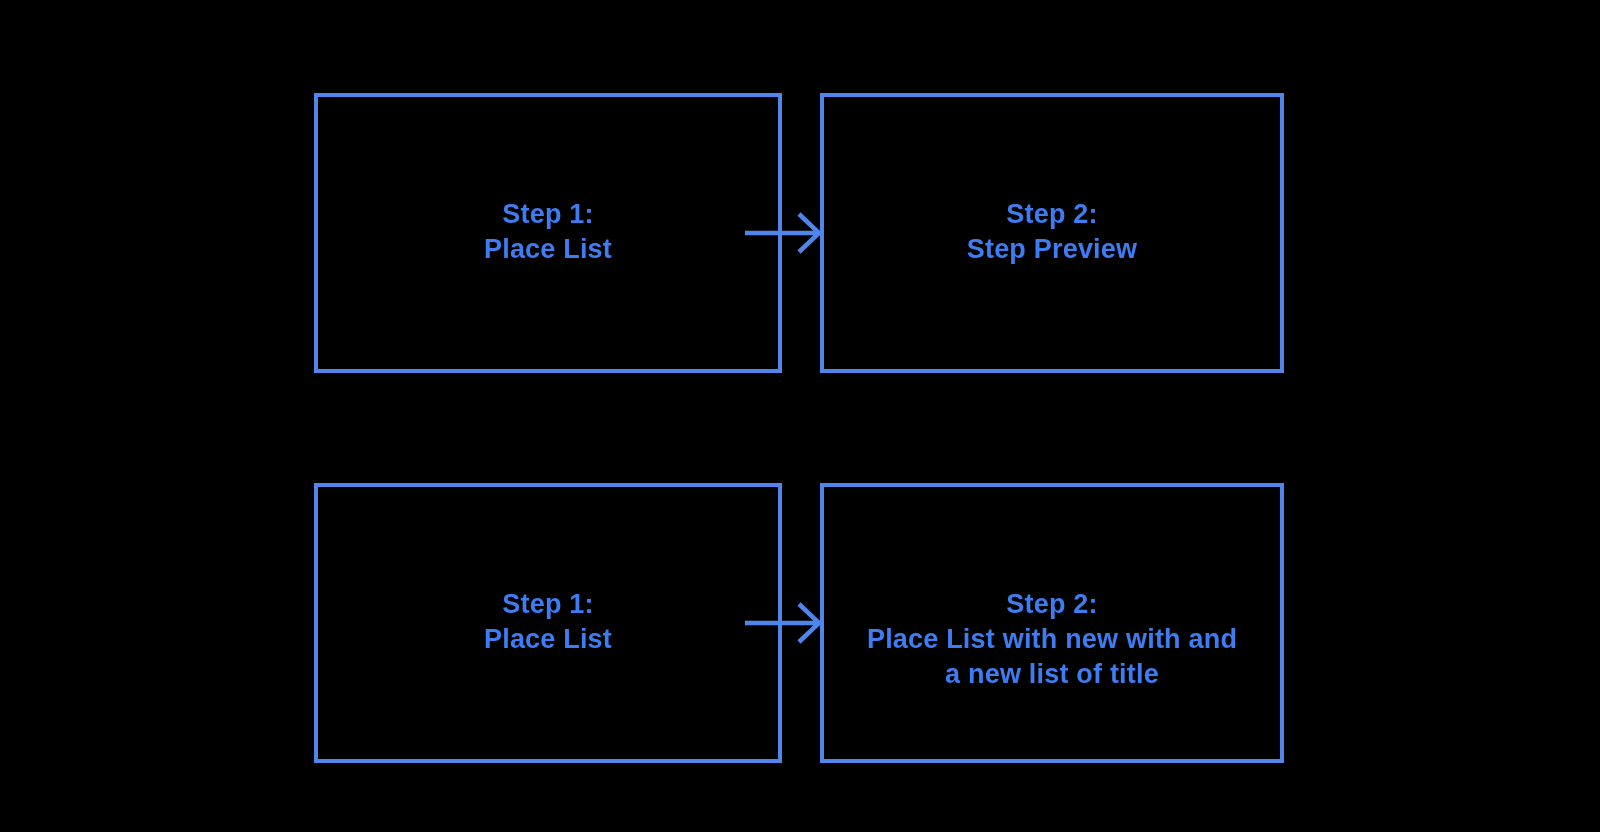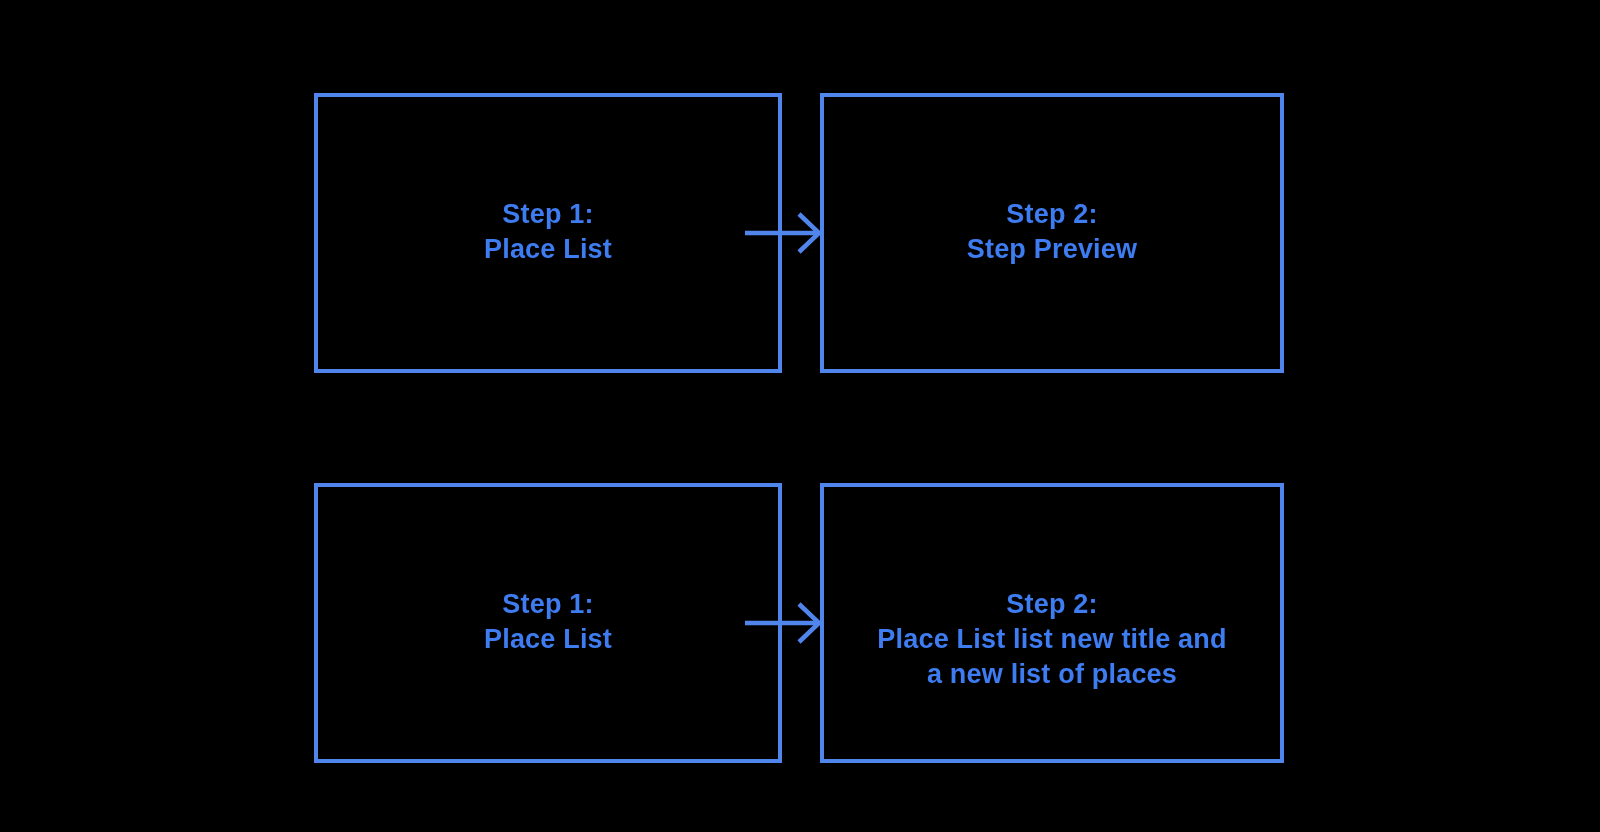--- a/index.html
+++ b/index.html
@@ -92,18 +92,18 @@
   </div>
 
   <svg class="arrow arrow-r2" viewBox="0 0 90 56" aria-hidden="true">
     <line x1="9" y1="28" x2="82" y2="28"></line>
     <polyline points="63,9 83,28 63,47"></polyline>
   </svg>
 
   <div class="box box-r2-right">
     <div class="label">
       <div>Step 2:</div>
-      <div>Place List list new title and</div>
-      <div>a new list of places</div>
+      <div>Place List with new with and</div>
+      <div>a new list of title</div>
     </div>
   </div>
 
 </div>
 
 </body></html>

